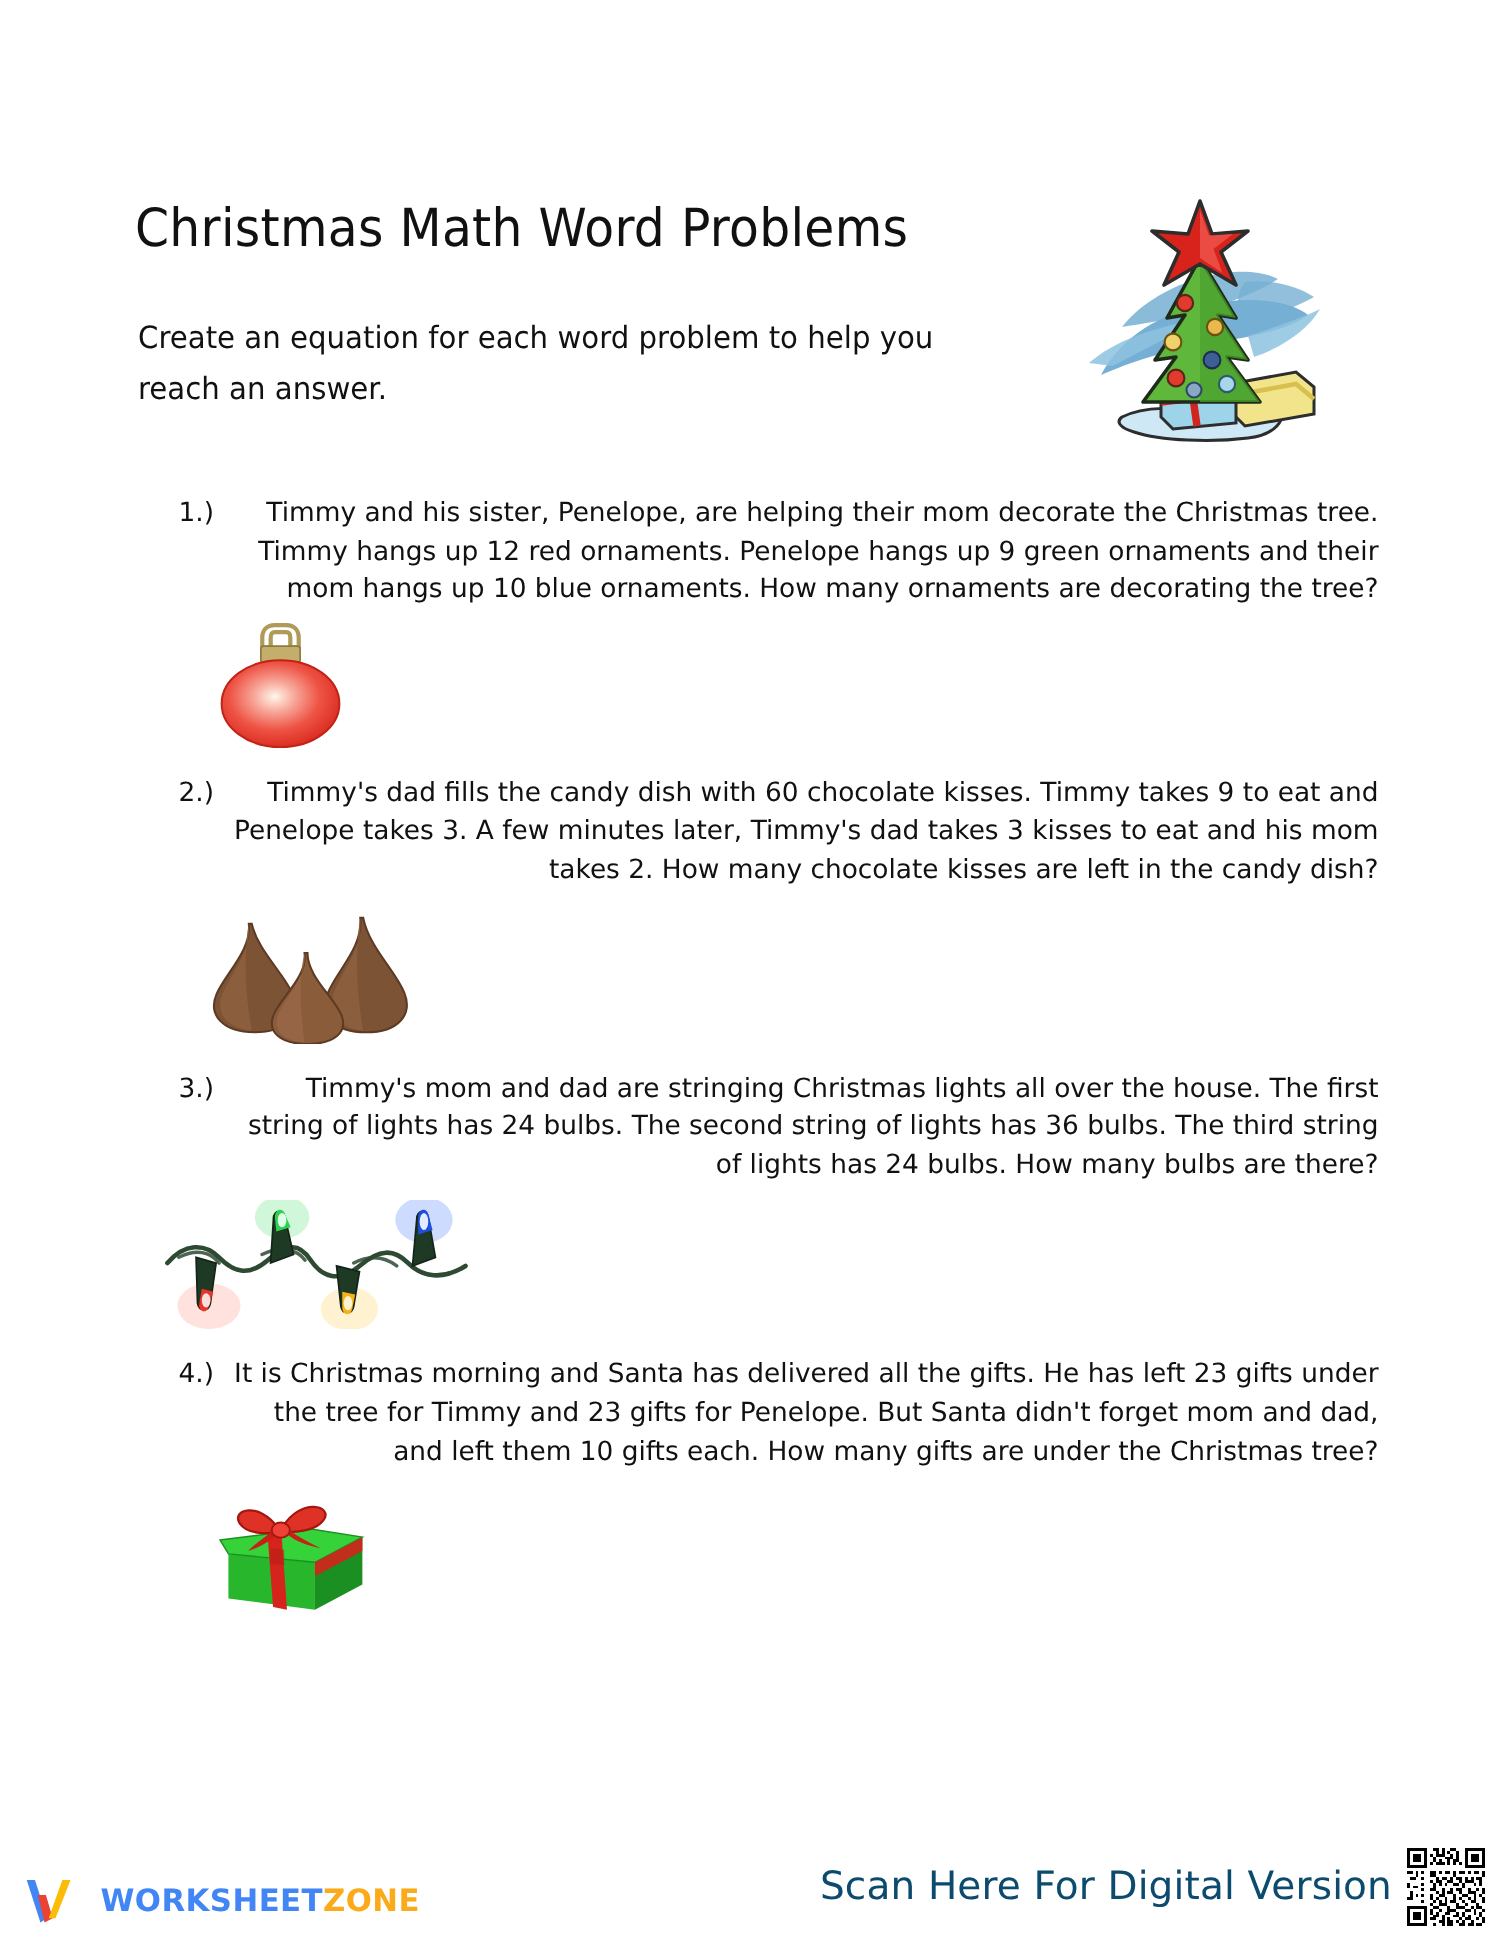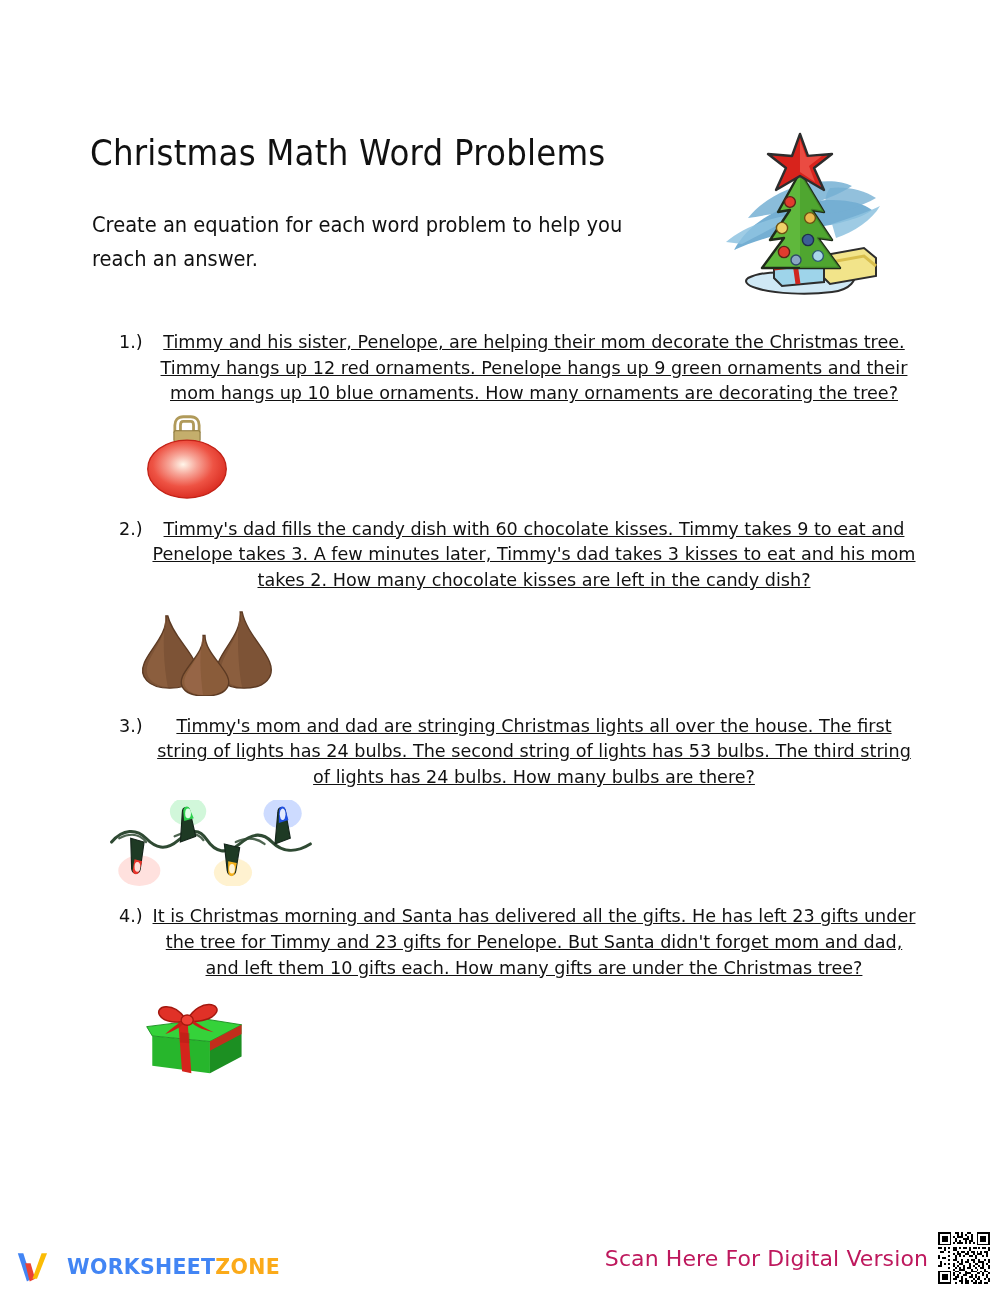--- a/index.html
+++ b/index.html
@@ -80,22 +80,21 @@
     font-size: 17.6px;
     line-height: 25.6px;
     color: #111;
     text-align: left;
   }
   .problem-text {
     flex: 1 1 auto;
     font-size: 17.6px;
     line-height: 25.6px;
     color: #111;
-    text-align: center;
-    text-decoration: underline;
+    text-align: right;
   }
   .problem-art {
     margin-top: 6px;
     margin-left: 22px;
     height: 92px;
     position: relative;
   }
 
   
   .p1 { margin-bottom: 18px; }
@@ -136,22 +135,22 @@
 
   .scan-block {
     position: absolute;
     right: 8px;
     bottom: 8px;
     display: flex;
     align-items: center;
     gap: 8px;
   }
   .scan-text {
-    font-size: 22px;
-    color: #be185d;
+    font-size: 26px;
+    color: #0c4a6e;
     white-space: nowrap;
     letter-spacing: 0.1px;
   }
   .qr-code { width: 56px; height: 56px; display: block; background: #fff; }
 </style>
 </head>
 <body>
 
 <div class="page">
 
@@ -241,21 +240,21 @@
           <path d="M76 28 C78 44 60 58 55 70 C50 82 60 90 78 90 C96 90 106 82 101 70 C96 58 78 44 78 28 Z" fill="#8a5c3a" stroke="#5c3a23" stroke-width="1.4"></path>
           <path d="M76 28 C78 44 63 58 58 70 C54 80 61 88 76 89 C73 66 72 44 76 28 Z" fill="#996party" opacity="0"></path>
           <path d="M76 28 C78 44 63 58 58 70 C54 80 61 88 76 89 C73 66 72 44 76 28 Z" fill="#99684a" opacity="0.8"></path>
         </svg>
       </div>
     </div>
 
     <div class="problem p3">
       <div class="problem-text-row">
         <div class="problem-number">3.)</div>
-        <div class="problem-text">Timmy's mom and dad are stringing Christmas lights all over the house. The first string of lights has 24 bulbs. The second string of lights has 53 bulbs. The third string of lights has 24 bulbs. How many bulbs are there?</div>
+        <div class="problem-text">Timmy's mom and dad are stringing Christmas lights all over the house. The first string of lights has 24 bulbs. The second string of lights has 36 bulbs. The third string of lights has 24 bulbs. How many bulbs are there?</div>
       </div>
       <div class="problem-art">
         <svg viewBox="0 0 215 90" width="215" height="86" aria-hidden="true">
 
           <path d="M4 44 C16 30 30 30 40 40 C50 50 60 54 74 42 C88 30 96 30 104 42 C112 54 124 58 138 46 C152 34 162 34 172 44 C182 54 196 56 212 46" fill="none" stroke="#2f4a33" stroke-width="3.2" stroke-linecap="round"></path>
           <path d="M12 40 C24 34 34 36 40 44 M70 38 C82 32 94 34 100 42 M134 44 C146 38 156 40 164 46" fill="none" stroke="#2f4a33" stroke-width="2.4" stroke-linecap="round" opacity="0.85"></path>
 
           <g>
             <ellipse cx="33" cy="74" rx="22" ry="16" fill="#ff6a5a" opacity="0.20"></ellipse>
             <path d="M24 40 L38 44 L34 72 C33 78 26 78 25 72 Z" fill="#1e3a24" stroke="#14241a" stroke-width="1.2"></path>

